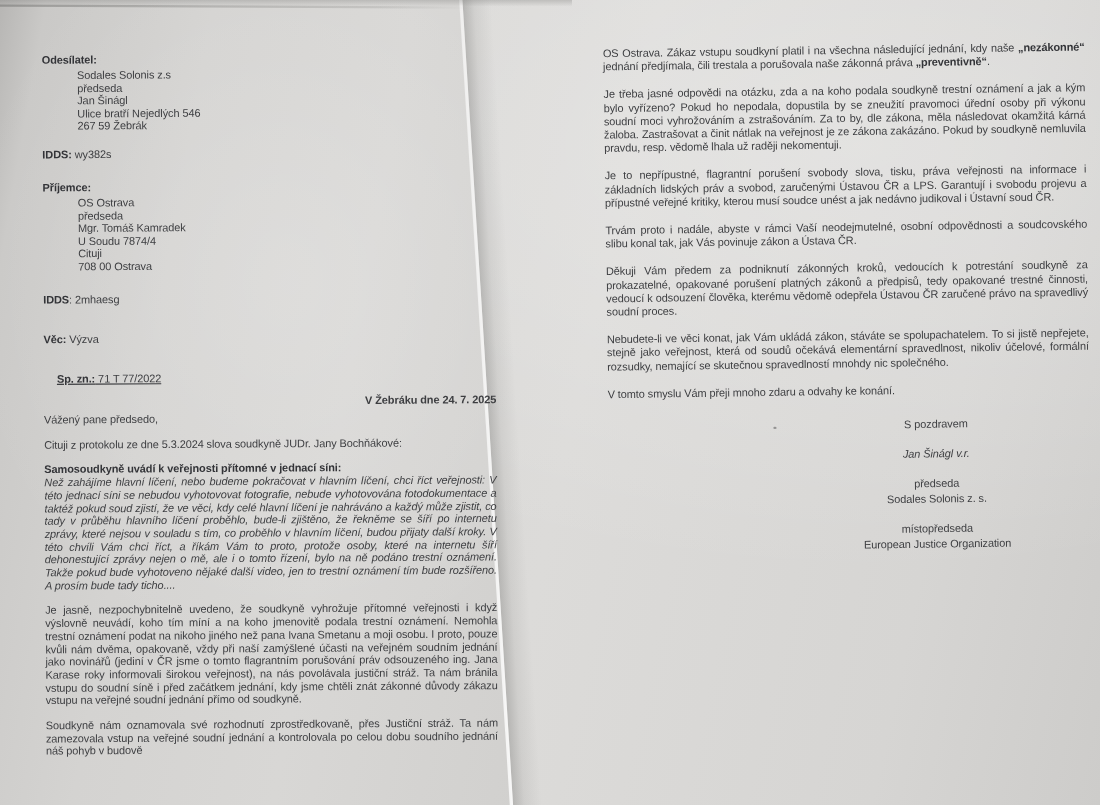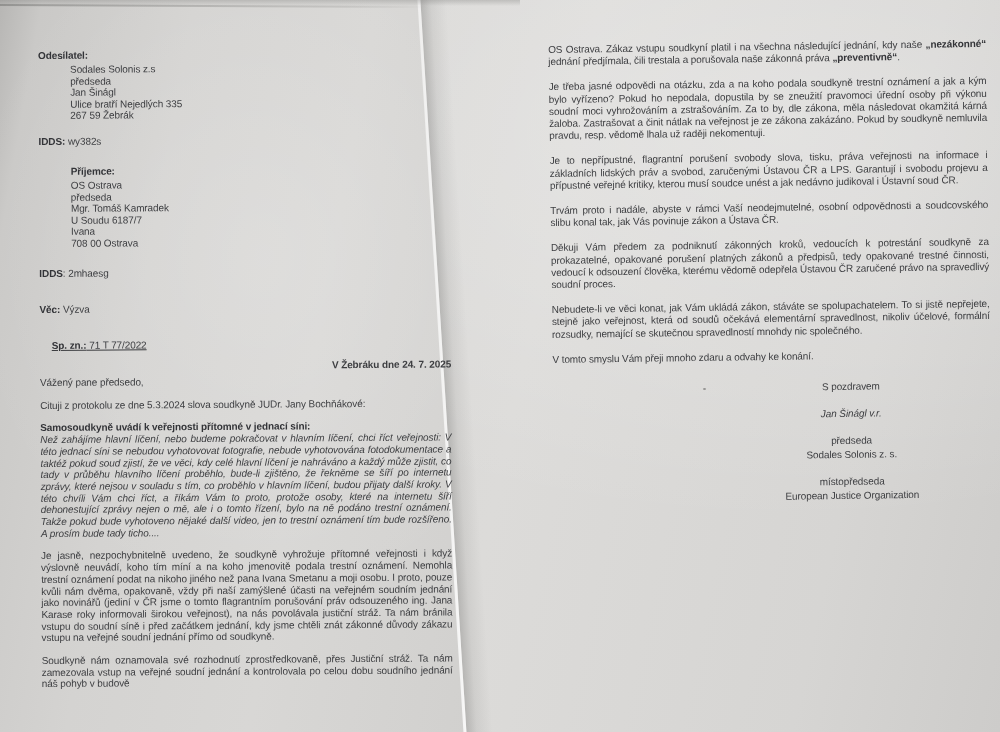--- a/index.html
+++ b/index.html
@@ -83,35 +83,35 @@
   <div class="top-crease"></div>
   <div class="speck"></div>
 
   <div class="left-rot">
 
     <div class="abs" style="left:38px;top:50px;"><span class="b">Odesílatel:</span></div>
     <div class="abs addr" style="left:38px;top:64px;">
       <div>Sodales Solonis z.s</div>
       <div>předseda</div>
       <div>Jan Šinágl</div>
-      <div>Ulice bratří Nejedlých 335</div>
+      <div>Ulice bratří Nejedlých 546</div>
       <div>267 59 Žebrák</div>
     </div>
 
     <div class="abs" style="left:38px;top:136px;">
       <span class="b">IDDS:</span><span> wy382s</span>
     </div>
 
-    <div class="abs" style="left:38px;top:166px;margin-left:32px;"><span class="b">Příjemce:</span></div>
+    <div class="abs" style="left:38px;top:166px;"><span class="b">Příjemce:</span></div>
     <div class="abs addr" style="left:38px;top:180px;">
       <div>OS Ostrava</div>
       <div>předseda</div>
       <div>Mgr. Tomáš Kamradek</div>
-      <div>U Soudu 6187/7</div>
-      <div>Ivana</div>
+      <div>U Soudu 7874/4</div>
+      <div>Cituji</div>
       <div>708 00 Ostrava</div>
     </div>
 
     <div class="abs" style="left:38px;top:268px;">
       <span class="b">IDDS</span><span>: 2mhaesg</span>
     </div>
 
     <div class="abs" style="left:38px;top:304px;text-align:center;">
       <span class="b">Věc:</span><span> Výzva</span>
     </div>

